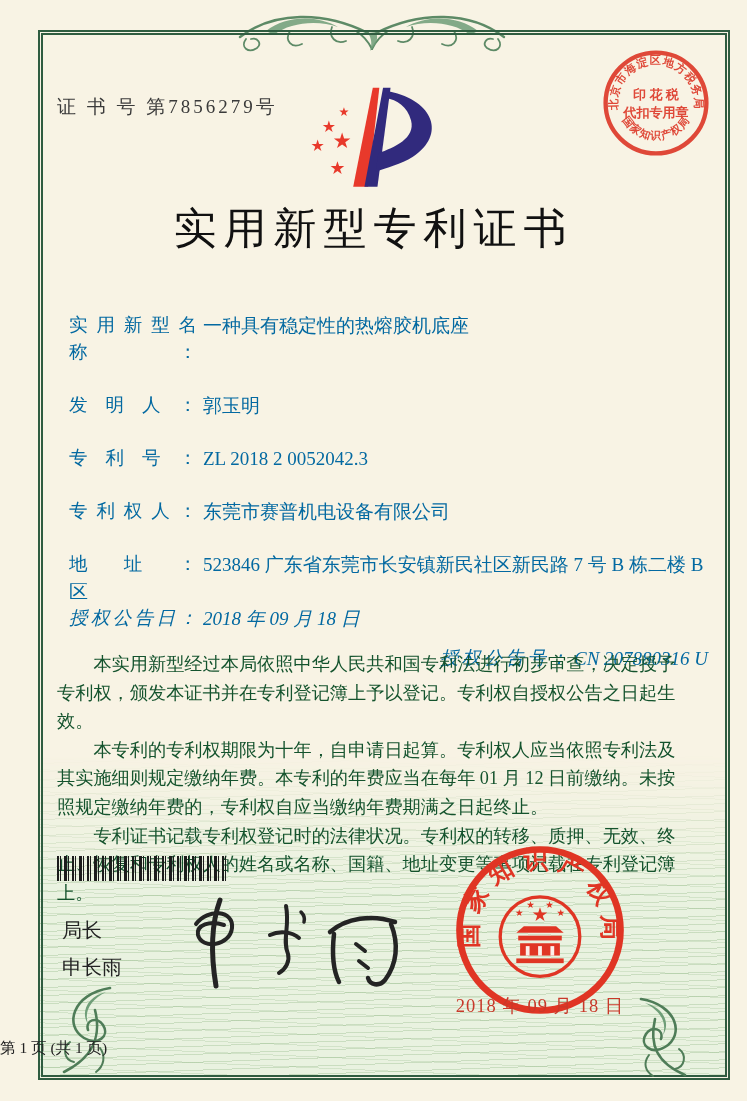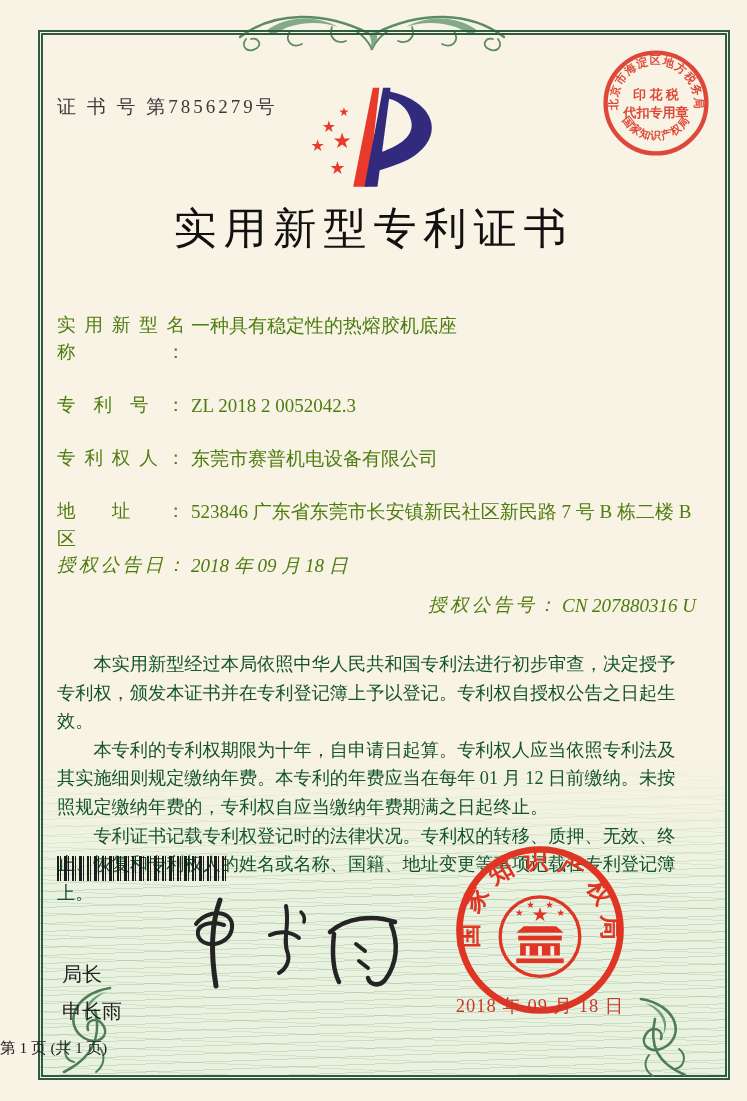--- a/index.html
+++ b/index.html
@@ -19,41 +19,41 @@
   .ornament-top{position:absolute;left:232px;top:3px;width:280px;height:54px;}
   .ornament-bl{position:absolute;left:40px;top:982px;width:95px;height:96px;}
   .ornament-br{position:absolute;left:612px;top:995px;width:95px;height:84px;}
 
   .certno{position:absolute;left:57px;top:94px;font-size:19px;letter-spacing:3px;color:#3a3a3a;}
   .logo{position:absolute;left:286px;top:82px;width:168px;height:118px;}
   .tax-stamp{position:absolute;left:593px;top:40px;width:126px;height:126px;opacity:.92;}
   .title{position:absolute;left:0;top:200px;width:100%;text-align:center;
          font-size:43px;font-weight:normal;letter-spacing:7px;color:#111;}
 
-  .fields{position:absolute;left:57px;top:312px;width:636px;font-size:19px;line-height:27px;color:#4d7c0f;}
+  .fields{position:absolute;left:69px;top:312px;width:636px;font-size:19px;line-height:27px;color:#0369a1;}
   .field{margin-bottom:26px;}
   .field.m5{}
   .field.addr{margin-bottom:0;}
   .field.last{position:relative;font-style:italic;}
   .flabel{display:inline-block;width:128px;text-align:justify;text-align-last:justify;
           font-size:18.5px;vertical-align:top;}
   .fvalue{padding-left:6px;}
   .fright{position:absolute;left:371px;top:0;white-space:nowrap;margin-top:40px;}
 
   .body-text{position:absolute;left:57px;top:650px;width:636px;font-size:18.2px;
              line-height:28.6px;color:#14532d;}
   .body-text p{margin:0;text-indent:2em;}
 
   .barcode{position:absolute;left:57px;top:856px;width:170px;height:25px;
            background:repeating-linear-gradient(90deg,
              #1c1c1c 0 2px, rgba(0,0,0,0) 2px 3px,
              #1c1c1c 3px 4px, rgba(0,0,0,0) 4px 7px,
              #1c1c1c 7px 10px, rgba(0,0,0,0) 10px 11px,
              #1c1c1c 11px 12px, rgba(0,0,0,0) 12px 15px);}
-  .sig-block{position:absolute;left:62px;top:912px;font-size:20px;line-height:37px;color:#232323;margin-top:44px;}
+  .sig-block{position:absolute;left:62px;top:912px;font-size:20px;line-height:37px;color:#232323;}
   .signature{position:absolute;left:182px;top:888px;width:245px;height:108px;}
   .seal{position:absolute;left:450px;top:840px;width:180px;height:180px;}
   .seal-date{position:absolute;left:455px;top:993px;width:170px;text-align:center;
              font-size:18.5px;letter-spacing:1px;color:#c8392a;white-space:nowrap;}
   .footer{position:absolute;left:0;top:1038px;width:100%;text-align:left;font-size:15.5px;color:#222;}
 </style>
 </head>
 <body>
 
 <div class="page">
@@ -139,20 +139,23 @@
     <text font-size="11" fill="#dd3a2a" letter-spacing="1" font-weight="bold">
       <textPath href="#stampBottom" startOffset="50%" text-anchor="middle">国家知识产权局</textPath>
     </text>
   </svg>
 
   <div class="title">实用新型专利证书</div>
 
   <div class="fields">
     <div class="field">
       <span class="flabel">实用新型名称：</span><span class="fvalue">一种具有稳定性的热熔胶机底座</span>
+    </div>
+    <div class="field">
+      <span class="flabel">发明人：</span><span class="fvalue">郭玉明</span>
     </div>
     <div class="field">
       <span class="flabel">专利号：</span><span class="fvalue">ZL 2018 2 0052042.3</span>
     </div>
     <div class="field m5">
       <span class="flabel">专利权人：</span><span class="fvalue">东莞市赛普机电设备有限公司</span>
     </div>
     <div class="field addr">
       <span class="flabel">地址：</span><span class="fvalue">523846 广东省东莞市长安镇新民社区新民路 7 号 B 栋二楼 B 区</span>
     </div>

